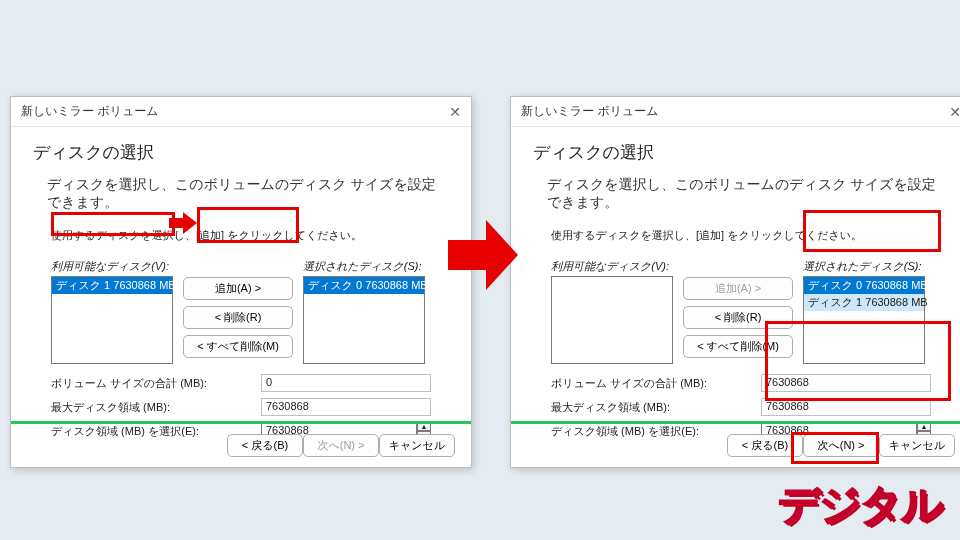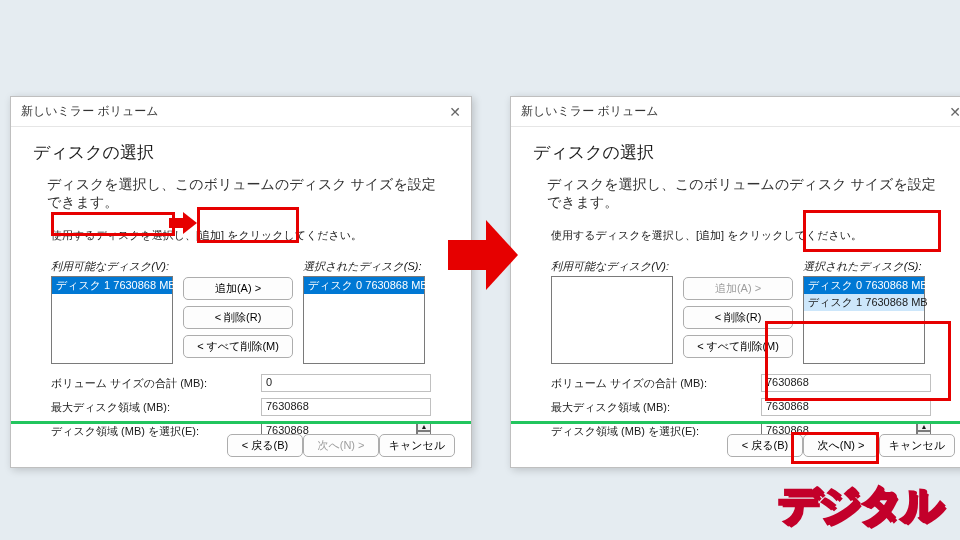--- a/index.html
+++ b/index.html
@@ -208,21 +208,21 @@
   
   .logo {
     position:absolute;
     right:18px;
     bottom:14px;
     text-align:right;
     pointer-events:none;
   }
   .logo .jp {
     font-size:42px;
-    font-weight:700;
+    font-weight:400;
     color:#b91c1c;
     -webkit-text-stroke: 3px #c3002a;
     text-shadow: 3px 3px 0 #c3002a;
     letter-spacing:-2px;
     line-height:1;
     font-family: "Arial Black","Yu Gothic",sans-serif;
   }
   .logo .url {
     font-size:18px;
     font-weight:800;

